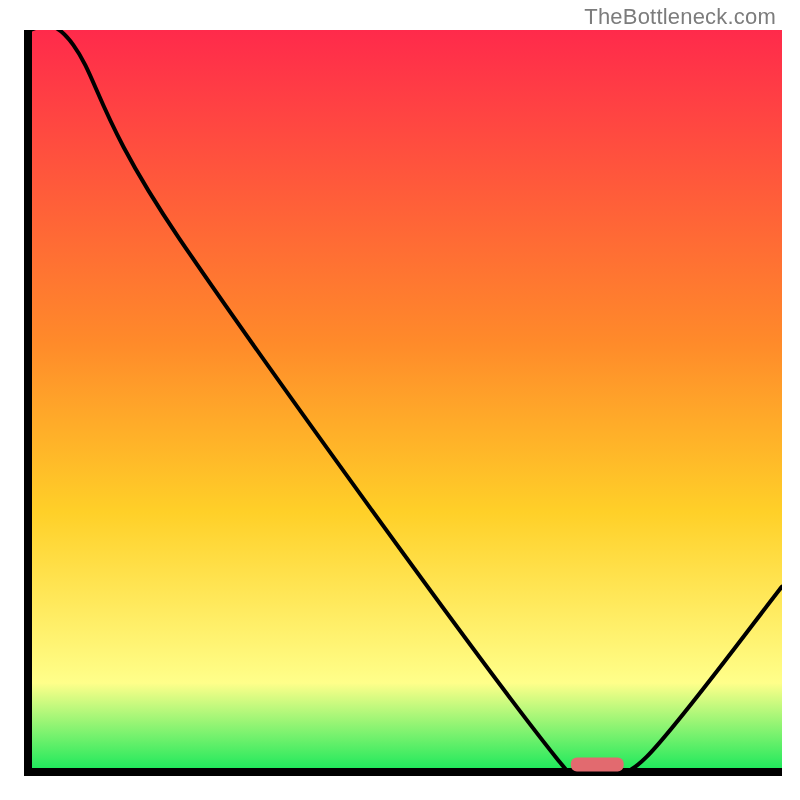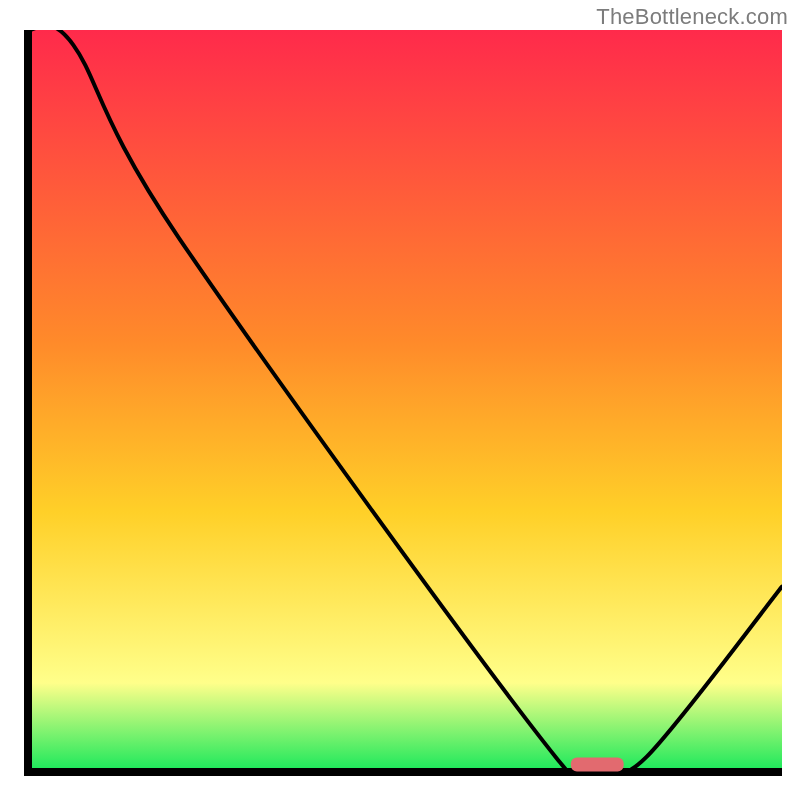--- a/index.html
+++ b/index.html
@@ -12,21 +12,21 @@
     overflow: hidden;
   }
   .stage {
     position: relative;
     width: 800px;
     height: 800px;
   }
   .watermark {
     position: absolute;
     top: 4px;
-    right: 12px;
+    right: 24px;
     font-size: 22px;
     font-weight: 500;
     color: #7c7c7c;
     letter-spacing: 0.2px;
     user-select: none;
   }
   .plot {
     position: absolute;
     left: 24px;
     top: 30px;

